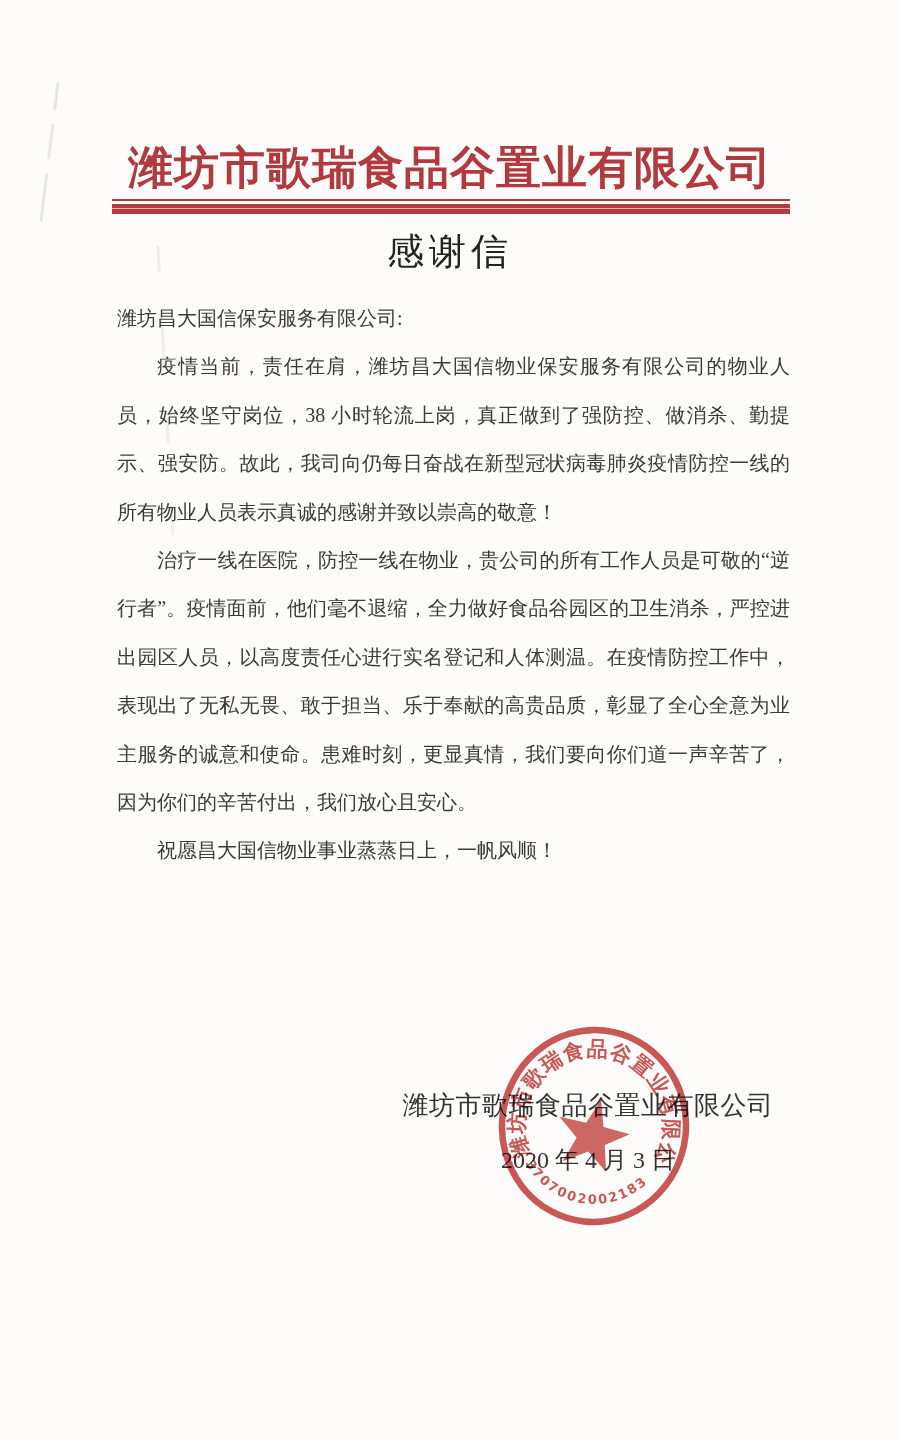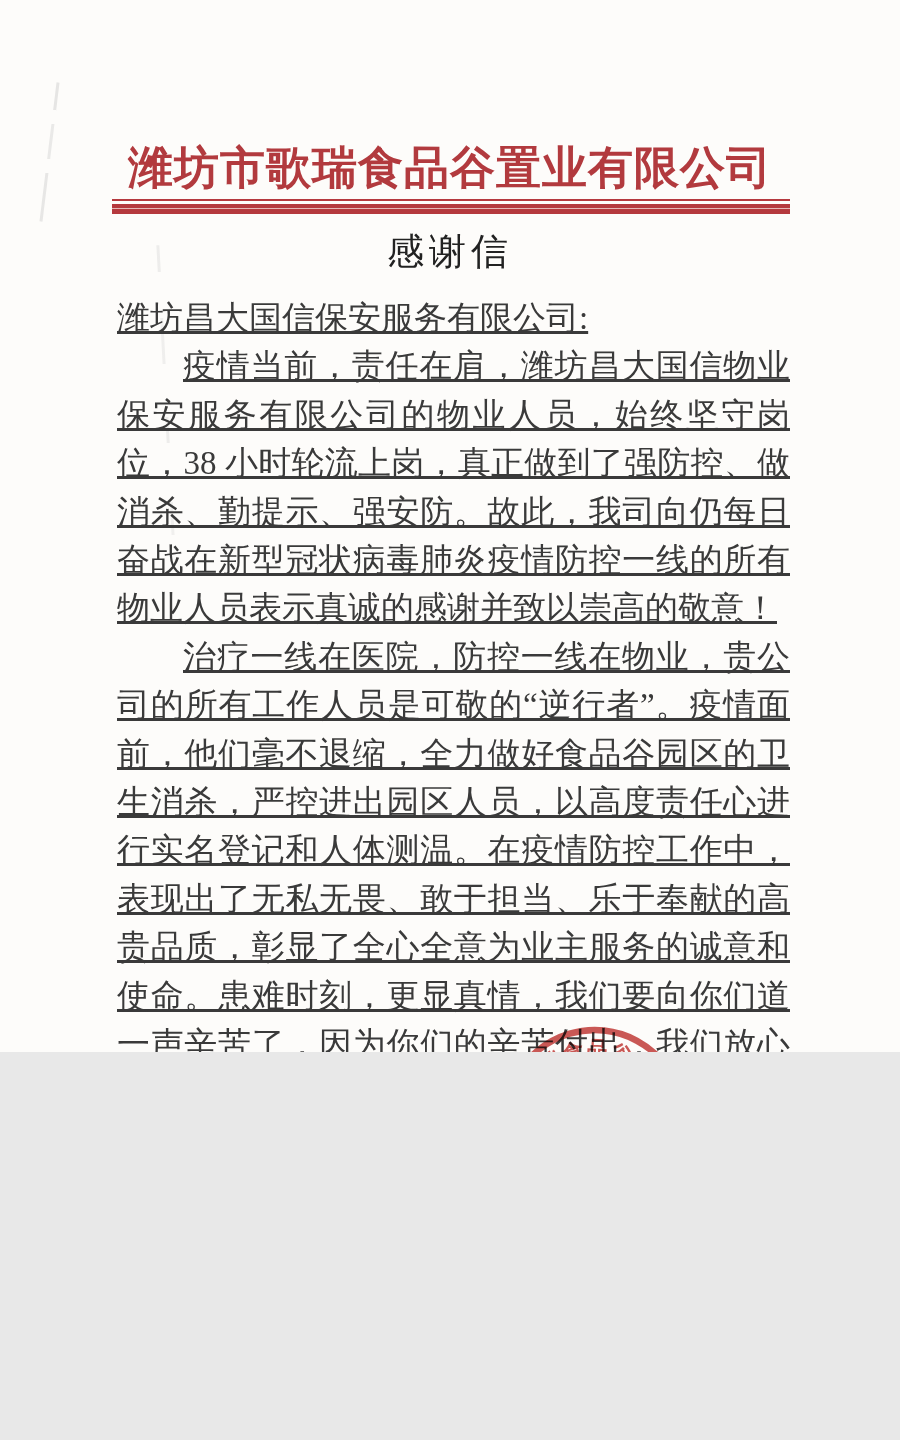--- a/index.html
+++ b/index.html
@@ -3,21 +3,21 @@
 <meta charset="utf-8">
 <style>
   html, body {
     margin: 0;
     padding: 0;
     background: #e8e8e8;
   }
   .page {
     position: relative;
     width: 900px;
-    height: 1052px;
+    height: 1440px;
     margin: 0 auto;
     background: #fdfcfa;
     overflow: hidden;
     font-family: "Liberation Serif", "DejaVu Serif", serif;
   }
   
   .scratch { position: absolute; pointer-events: none; }
   .s1 {
     left: 48px; top: 82px; width: 3px; height: 140px;
     background: linear-gradient(#bbb 0 20%, transparent 20% 30%, #c6c6c6 30% 55%, transparent 55% 65%, #bfbfbf 65% 100%);
@@ -58,25 +58,24 @@
     text-align: center;
     font-size: 37px;
     font-weight: normal;
     letter-spacing: 5px;
     color: #222;
   }
   
   .body {
     position: absolute;
     left: 117px; top: 294px; width: 673px;
-    font-size: 33px;
+    font-size: 20px;
     line-height: 48.4px;
     color: #3a3a3a;
     text-align: justify;
-    text-decoration: underline;
   }
   .salutation { margin: 0; }
   .para { margin: 0; text-indent: 2em; }
   
   .signature {
     position: absolute;
     left: 402px; top: 1088px; width: 372px;
     text-align: center;
     color: #333;
   }
@@ -130,20 +129,21 @@
     <div class="rule-thin"></div>
     <div class="rule-thick"></div>
   </div>
 
   <h2 class="letter-title">感谢信</h2>
 
   <div class="body">
     <p class="salutation">潍坊昌大国信保安服务有限公司:</p>
     <p class="para">疫情当前，责任在肩，潍坊昌大国信物业保安服务有限公司的物业人员，始终坚守岗位，38 小时轮流上岗，真正做到了强防控、做消杀、勤提示、强安防。故此，我司向仍每日奋战在新型冠状病毒肺炎疫情防控一线的所有物业人员表示真诚的感谢并致以崇高的敬意！</p>
     <p class="para">治疗一线在医院，防控一线在物业，贵公司的所有工作人员是可敬的“逆行者”。疫情面前，他们毫不退缩，全力做好食品谷园区的卫生消杀，严控进出园区人员，以高度责任心进行实名登记和人体测温。在疫情防控工作中，表现出了无私无畏、敢于担当、乐于奉献的高贵品质，彰显了全心全意为业主服务的诚意和使命。患难时刻，更显真情，我们要向你们道一声辛苦了，因为你们的辛苦付出，我们放心且安心。</p>
+    <p class="para">祝愿昌大国信物业事业蒸蒸日上，一帆风顺！</p>
   </div>
 
   <div class="signature">
     <div class="sig-company">潍坊市歌瑞食品谷置业有限公司</div>
     <div class="sig-date">2020 年 4 月 3 日</div>
   </div>
 
   <svg class="seal" viewBox="0 0 196 200" xmlns="http://www.w3.org/2000/svg">
     <ellipse class="seal-ring" cx="98" cy="100" rx="92" ry="96"></ellipse>
     <path id="sealTopArc" d="M 38.6,137.1 A 70,70 0 1 1 157.4,137.1" fill="none"></path>

